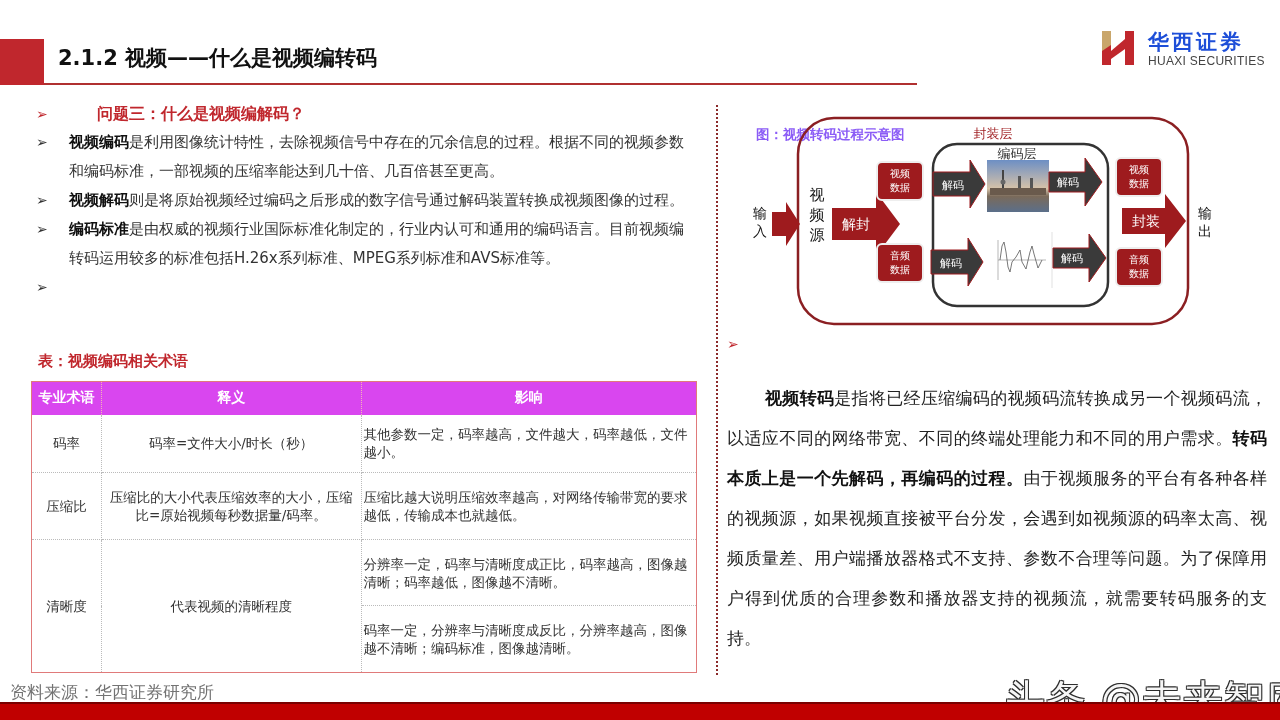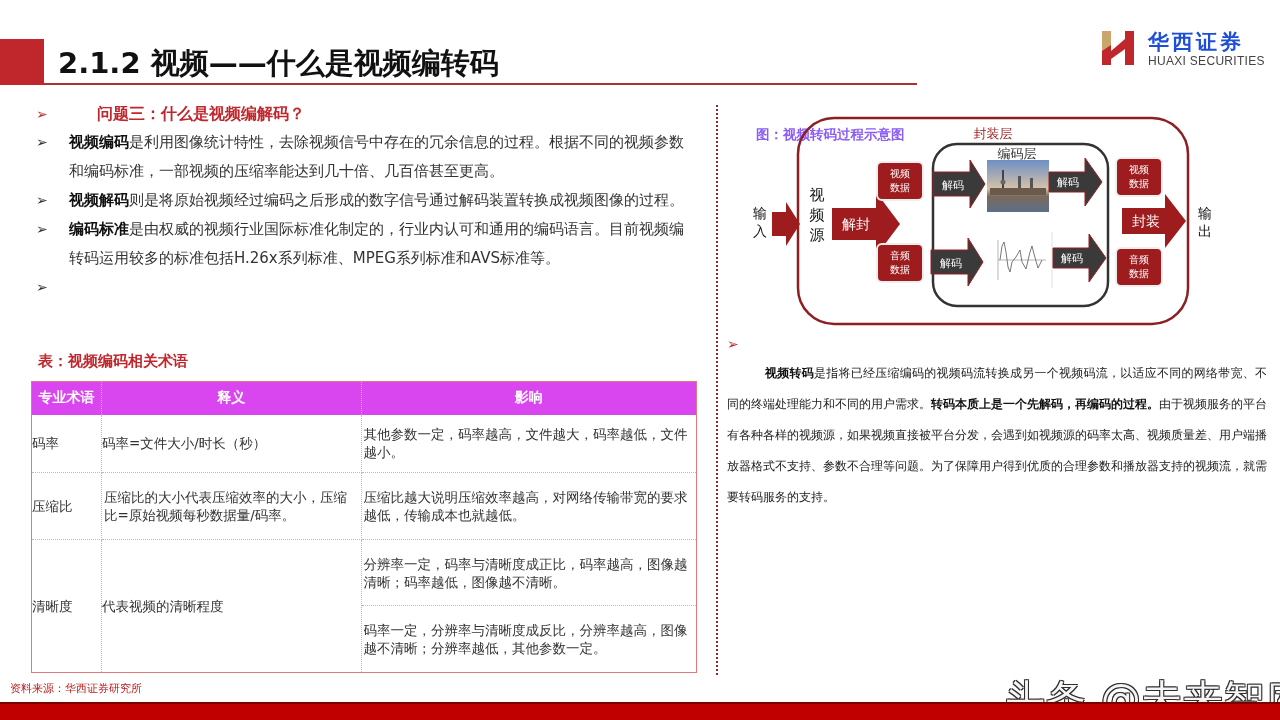--- a/index.html
+++ b/index.html
@@ -1,53 +1,53 @@
 <!DOCTYPE html>
 <html><head>
 <meta charset="utf-8">
 <style>
   * { box-sizing: border-box; margin: 0; padding: 0; }
   html, body { width: 1280px; height: 720px; overflow: hidden; background: #ffffff; }
   body { position: relative; font-family: "DejaVu Sans", "Liberation Sans", sans-serif; color: #222; }
 
   .title-block { position: absolute; left: 0; top: 39px; width: 44px; height: 46px; background: #c0272d; }
-  .page-title { position: absolute; left: 58px; top: 44px; font-size: 29px; font-weight: bold; color: #111; letter-spacing: 0px; white-space: nowrap; }
+  .page-title { position: absolute; left: 58px; top: 44px; font-size: 21px; font-weight: bold; color: #111; letter-spacing: 0px; white-space: nowrap; }
   .title-rule { position: absolute; left: 44px; top: 83px; width: 873px; height: 2px; background: #b03030; }
 
   .logo { position: absolute; left: 1100px; top: 27px; width: 160px; height: 42px; }
   .logo-mark { position: absolute; left: 0; top: 2px; width: 36px; height: 38px; }
   .logo-cn { position: absolute; left: 48px; top: 1px; font-size: 21px; font-weight: bold; color: #1d4ed8; letter-spacing: 3px; white-space: nowrap; }
   .logo-en { position: absolute; left: 48px; top: 27px; font-size: 12px; color: #444; letter-spacing: 0.3px; white-space: nowrap; font-family: "Liberation Sans", sans-serif; }
 
   .left { position: absolute; left: 36px; top: 100px; width: 650px; }
   .q-head { display: flex; align-items: center; height: 28px; }
   .arrow { color: #333; font-size: 14px; width: 33px; flex: none; }
   .arrow.red { color: #c0272d; }
   .q-head .q-text { color: #c0272d; font-weight: bold; font-size: 16px; padding-left: 28px; }
   .bullet { display: flex; font-size: 15px; line-height: 29px; color: #333; }
   .bullet .arrow { line-height: 29px; }
   .bullet b { color: #111; }
 
   .table-title { position: absolute; left: 38px; top: 352px; color: #c0272d; font-weight: bold; font-size: 15px; }
   table.terms { position: absolute; left: 31px; top: 381px; width: 666px; border-collapse: collapse; font-size: 13.5px; color: #333; border: 1px solid #e07a7a; }
   table.terms th { background: #d946ef; color: #fff; font-weight: bold; height: 33px; font-size: 14px; border-right: 1px dotted #f3b5b5; }
   table.terms td { border-right: 1px dotted #bbb; border-bottom: 1px dotted #bbb; vertical-align: middle; line-height: 18px; }
-  table.terms td.c { }
+  table.terms td.c { text-align: center; }
   table.terms td.l { padding-left: 2px; padding-right: 4px; }
-  .src { position: absolute; left: 10px; top: 681px; font-size: 11px; color: #b91c1c; font-family: Liberation Serif, serif; }
+  .src { position: absolute; left: 10px; top: 681px; font-size: 17px; color: #737373; font-family: Liberation Serif, serif; }
 
   .vdivider { position: absolute; left: 716px; top: 105px; width: 0; height: 570px; border-left: 2px dotted #8a2a2a; }
 
   .fig-title { position: absolute; left: 756px; top: 94px; color: #8b5cf6; font-weight: bold; font-size: 13.5px; margin-top: 32px; }
   .diagram { position: absolute; left: 740px; top: 112px; width: 500px; height: 220px; }
 
   .right { position: absolute; left: 727px; top: 330px; width: 540px; }
   .right .q-head { height: 28px; }
   .right .q-head .arrow { width: 30px; }
-  .para { font-size: 12px; line-height: 31px; color: #222; text-align: justify; }
+  .para { font-size: 17px; line-height: 40px; color: #222; text-align: justify; margin-top: 20px; }
   .para b { color: #111; }
   .para.indent { text-indent: 38px; }
   .gap { height: 26px; }
 
   .watermark { position: absolute; left: 1005px; top: 672px; font-size: 40px; color: #f5f5f5; letter-spacing: 1px; white-space: nowrap;
                text-shadow: 0 0 1px #000, 1px 1px 0 #333, -1px -1px 0 #333, 1px -1px 0 #333, -1px 1px 0 #333; }
   .footer-bar { position: absolute; left: 0; top: 702px; width: 1280px; height: 18px; background: #c00000; border-top: 2px solid #7a0000; }
 </style>
 </head>
 <body>
@@ -111,21 +111,21 @@
     <td class="c">压缩比</td>
     <td class="c" style="padding:0 2px">压缩比的大小代表压缩效率的大小，压缩比=原始视频每秒数据量/码率。</td>
     <td class="l" style="border-right:none">压缩比越大说明压缩效率越高，对网络传输带宽的要求越低，传输成本也就越低。</td>
   </tr>
   <tr style="height:66px">
     <td class="c" rowspan="2" style="border-bottom:none">清晰度</td>
     <td class="c" rowspan="2" style="border-bottom:none">代表视频的清晰程度</td>
     <td class="l" style="border-right:none">分辨率一定，码率与清晰度成正比，码率越高，图像越清晰；码率越低，图像越不清晰。</td>
   </tr>
   <tr style="height:67px">
-    <td class="l" style="border-right:none;border-bottom:none">码率一定，分辨率与清晰度成反比，分辨率越高，图像越不清晰；分辨率越低，其他参数一定。</td>
+    <td class="l" style="border-right:none;border-bottom:none">码率一定，分辨率与清晰度成反比，分辨率越高，图像越不清晰；编码标准，图像越清晰。</td>
   </tr>
 </tbody>
   </table>
 <div class="src">资料来源：华西证券研究所</div>
 
 <div class="vdivider"></div>
 
 <div class="fig-title">图：视频转码过程示意图</div>
 <div class="diagram">
   <svg width="500" height="220" viewBox="0 0 500 220" font-family="DejaVu Sans, sans-serif">

